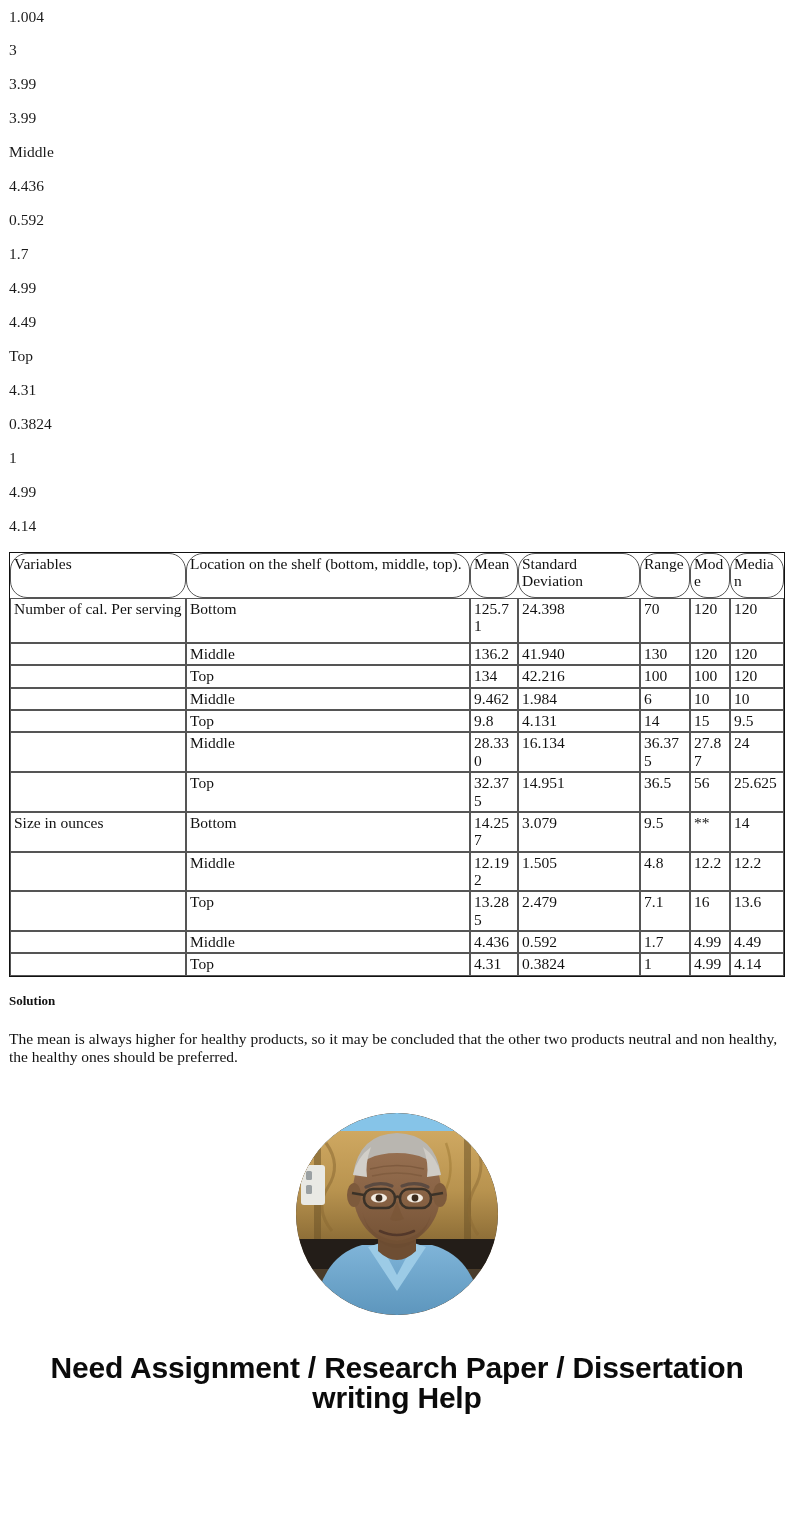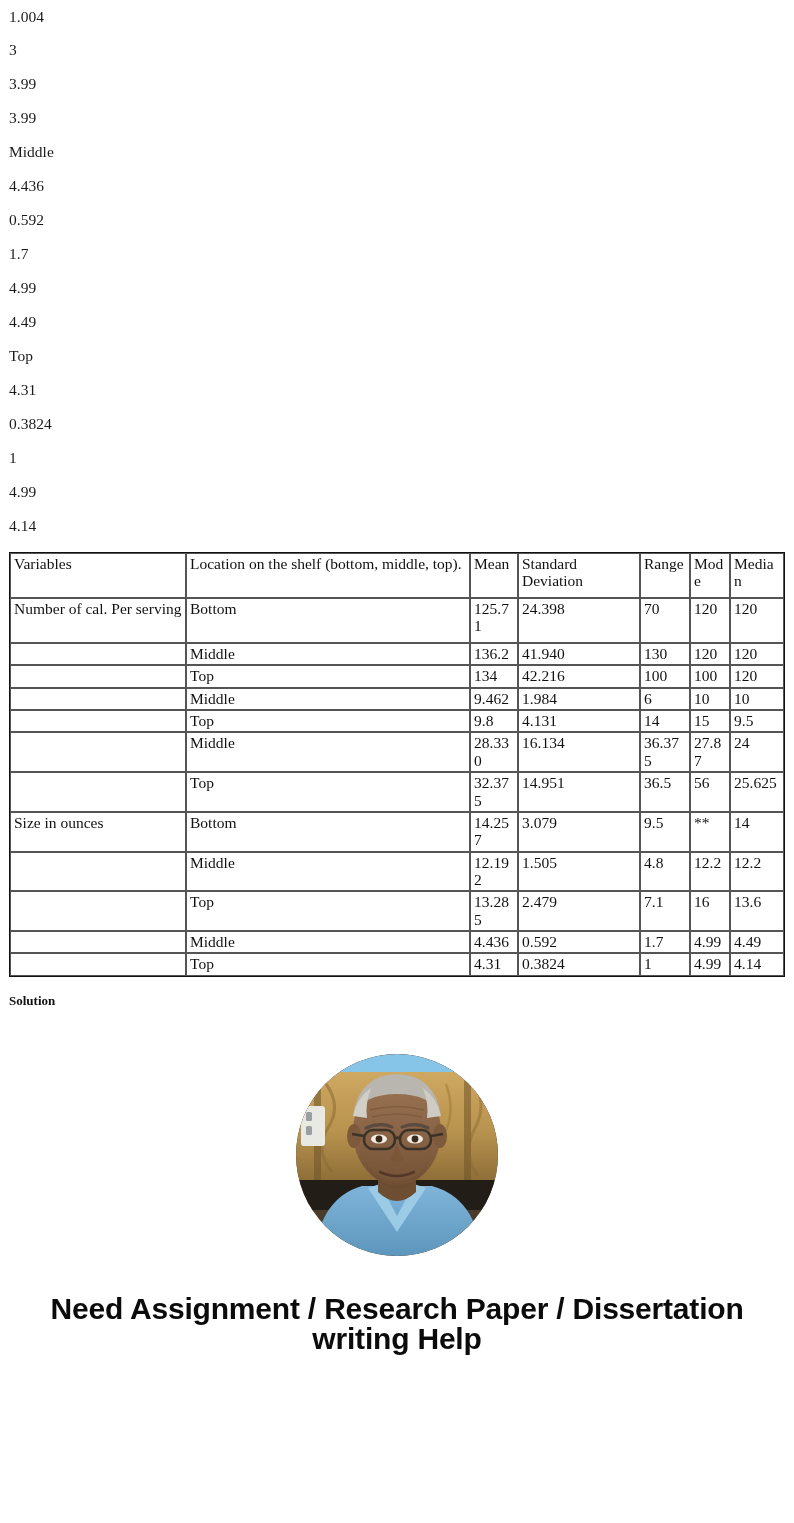--- a/index.html
+++ b/index.html
@@ -52,21 +52,21 @@
     border: 1px solid #555;
     padding: 1px 3px 2px 3px;
     font-family: "Liberation Serif", "DejaVu Serif", serif;
     font-size: 15.5px;
     line-height: 1.12;
     vertical-align: top;
     color: #111;
     word-wrap: break-word;
     background: #fff;
   }
-  table.stats tr.hdr td { vertical-align: top; }
+  table.stats tr.hdr td { vertical-align: top; border-radius: 17px; }
 
   
   col.c-var    { width: 176px; }
   col.c-loc    { width: 284px; }
   col.c-mean   { width: 48px;  }
   col.c-sd     { width: 122px; }
   col.c-range  { width: 50px;  }
   col.c-mode   { width: 40px;  }
   col.c-median { width: 54px;  }
 
@@ -277,20 +277,21 @@
           <td>1</td>
           <td>4.99</td>
           <td>4.14</td>
         </tr>
       </tbody>
   </table>
 </div>
 
 <div class="solution">
   <h2>Solution</h2>
+  <p>The mean is always higher for healthy products, so it may be concluded that the other two products neutral and non healthy, the healthy ones should be preferred.</p>
 </div>
 
 <div class="photo-block">
   <div class="portrait">
     <svg width="202" height="202" viewBox="0 0 202 202">
       <defs>
         <clipPath id="circ">
             <circle cx="101" cy="101" r="101"></circle>
           </clipPath>
         <linearGradient id="wood" x1="0" y1="0" x2="0" y2="1">

